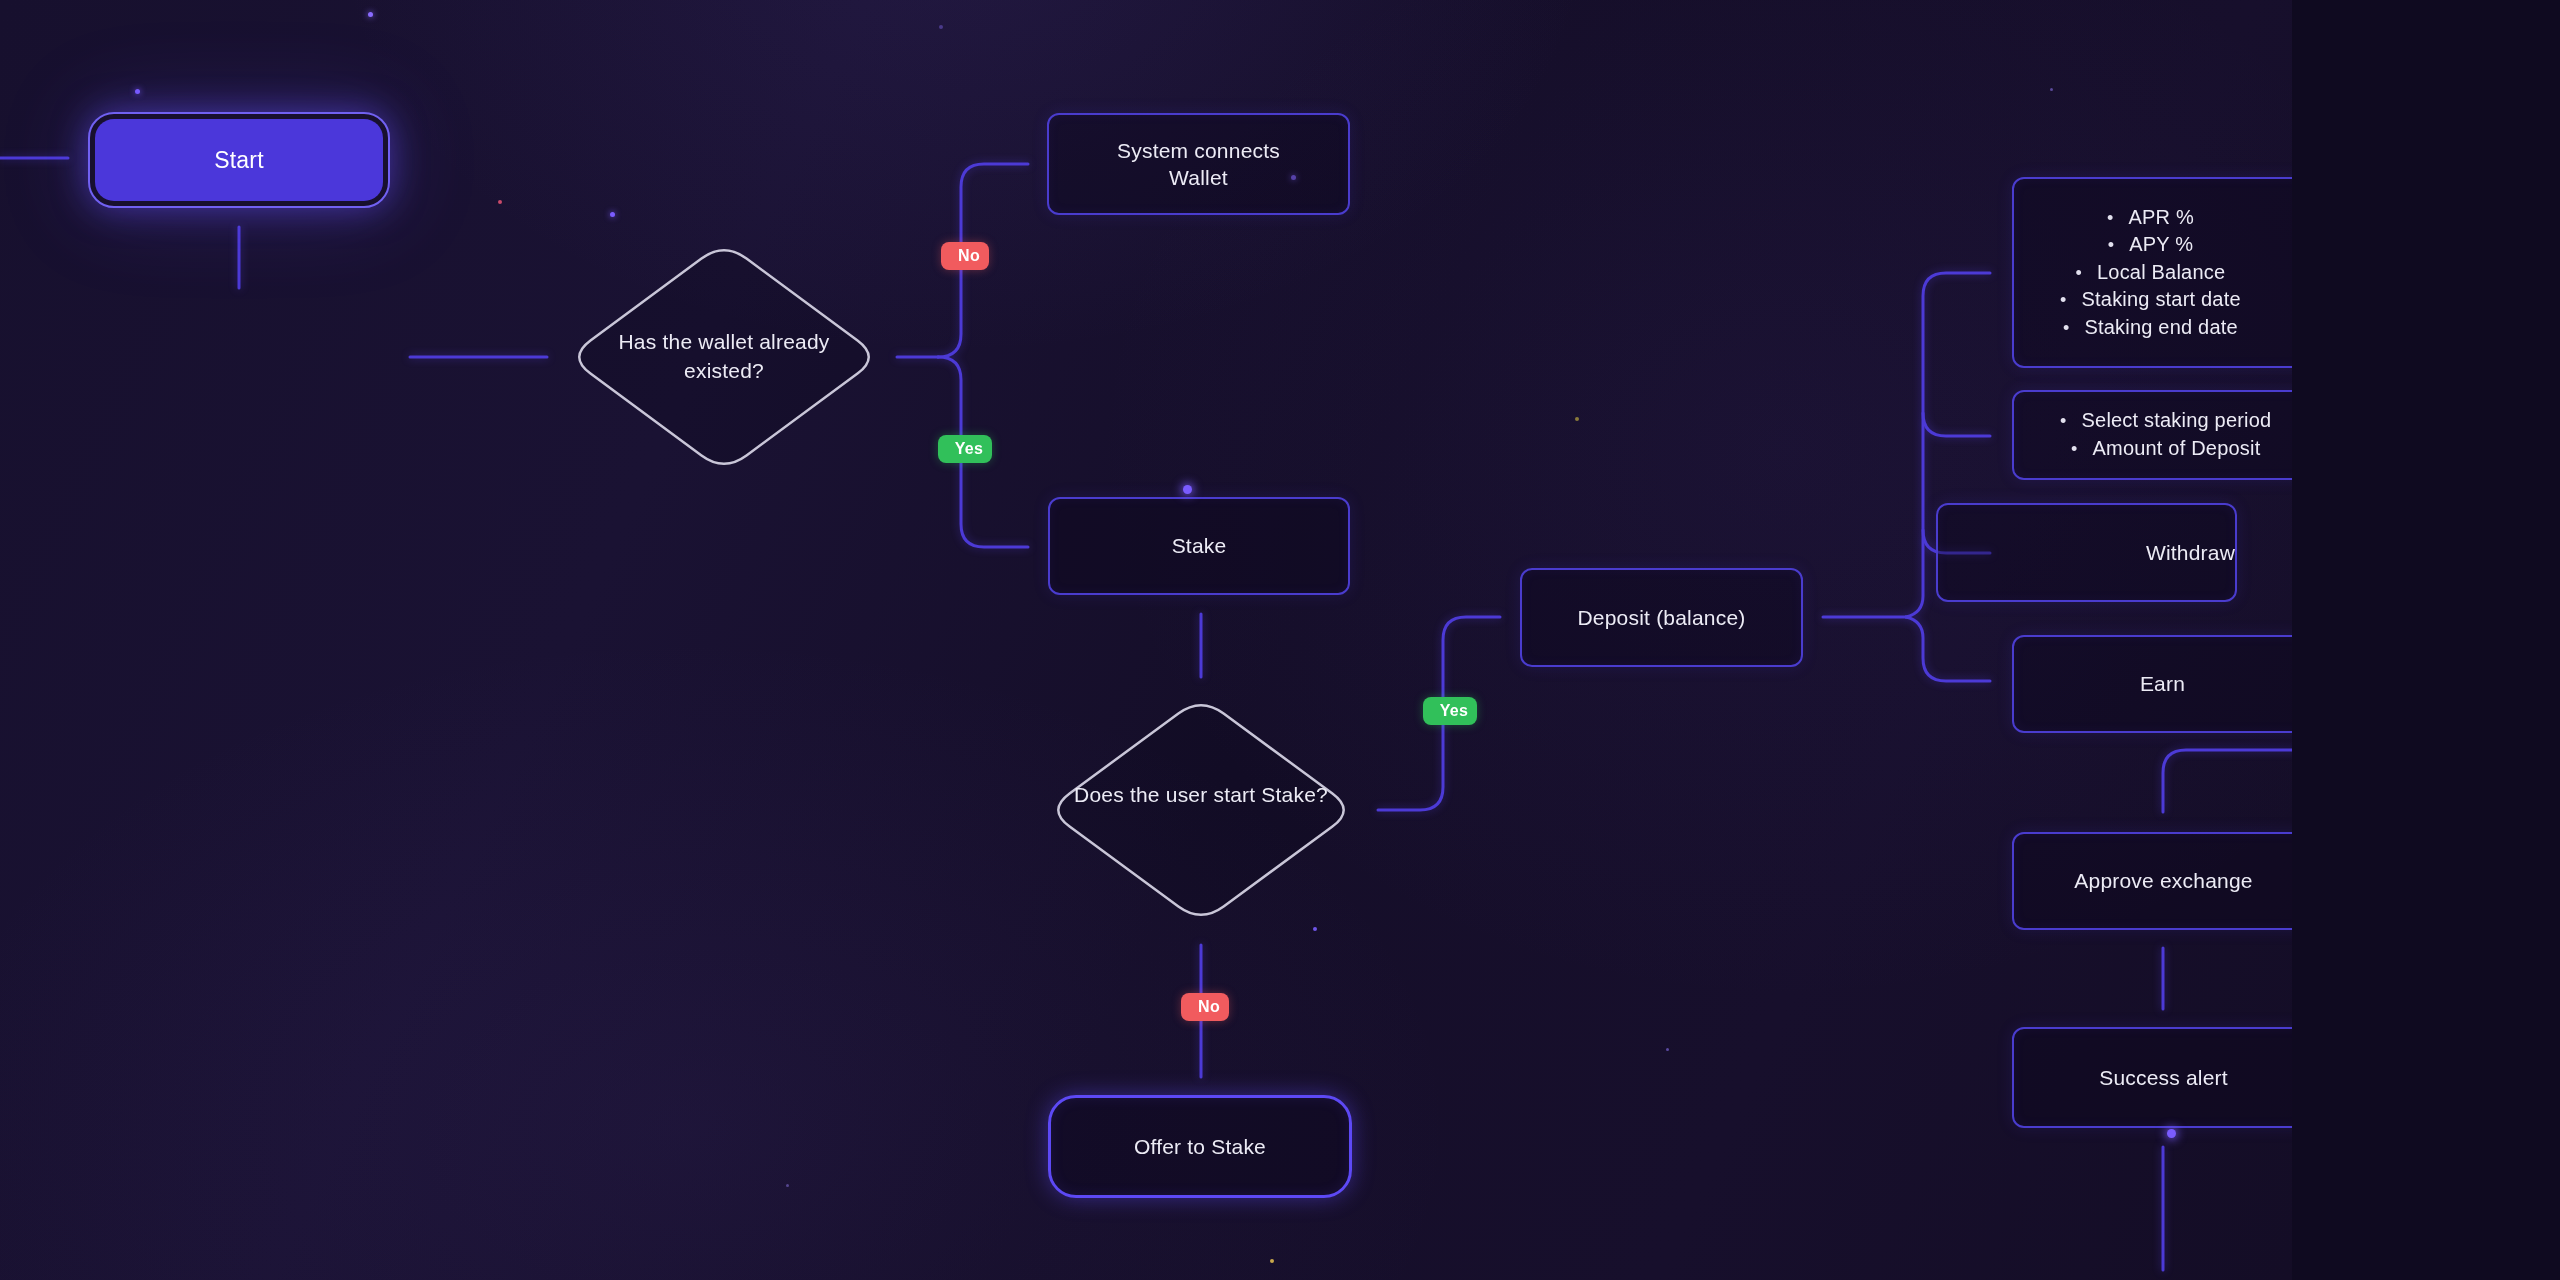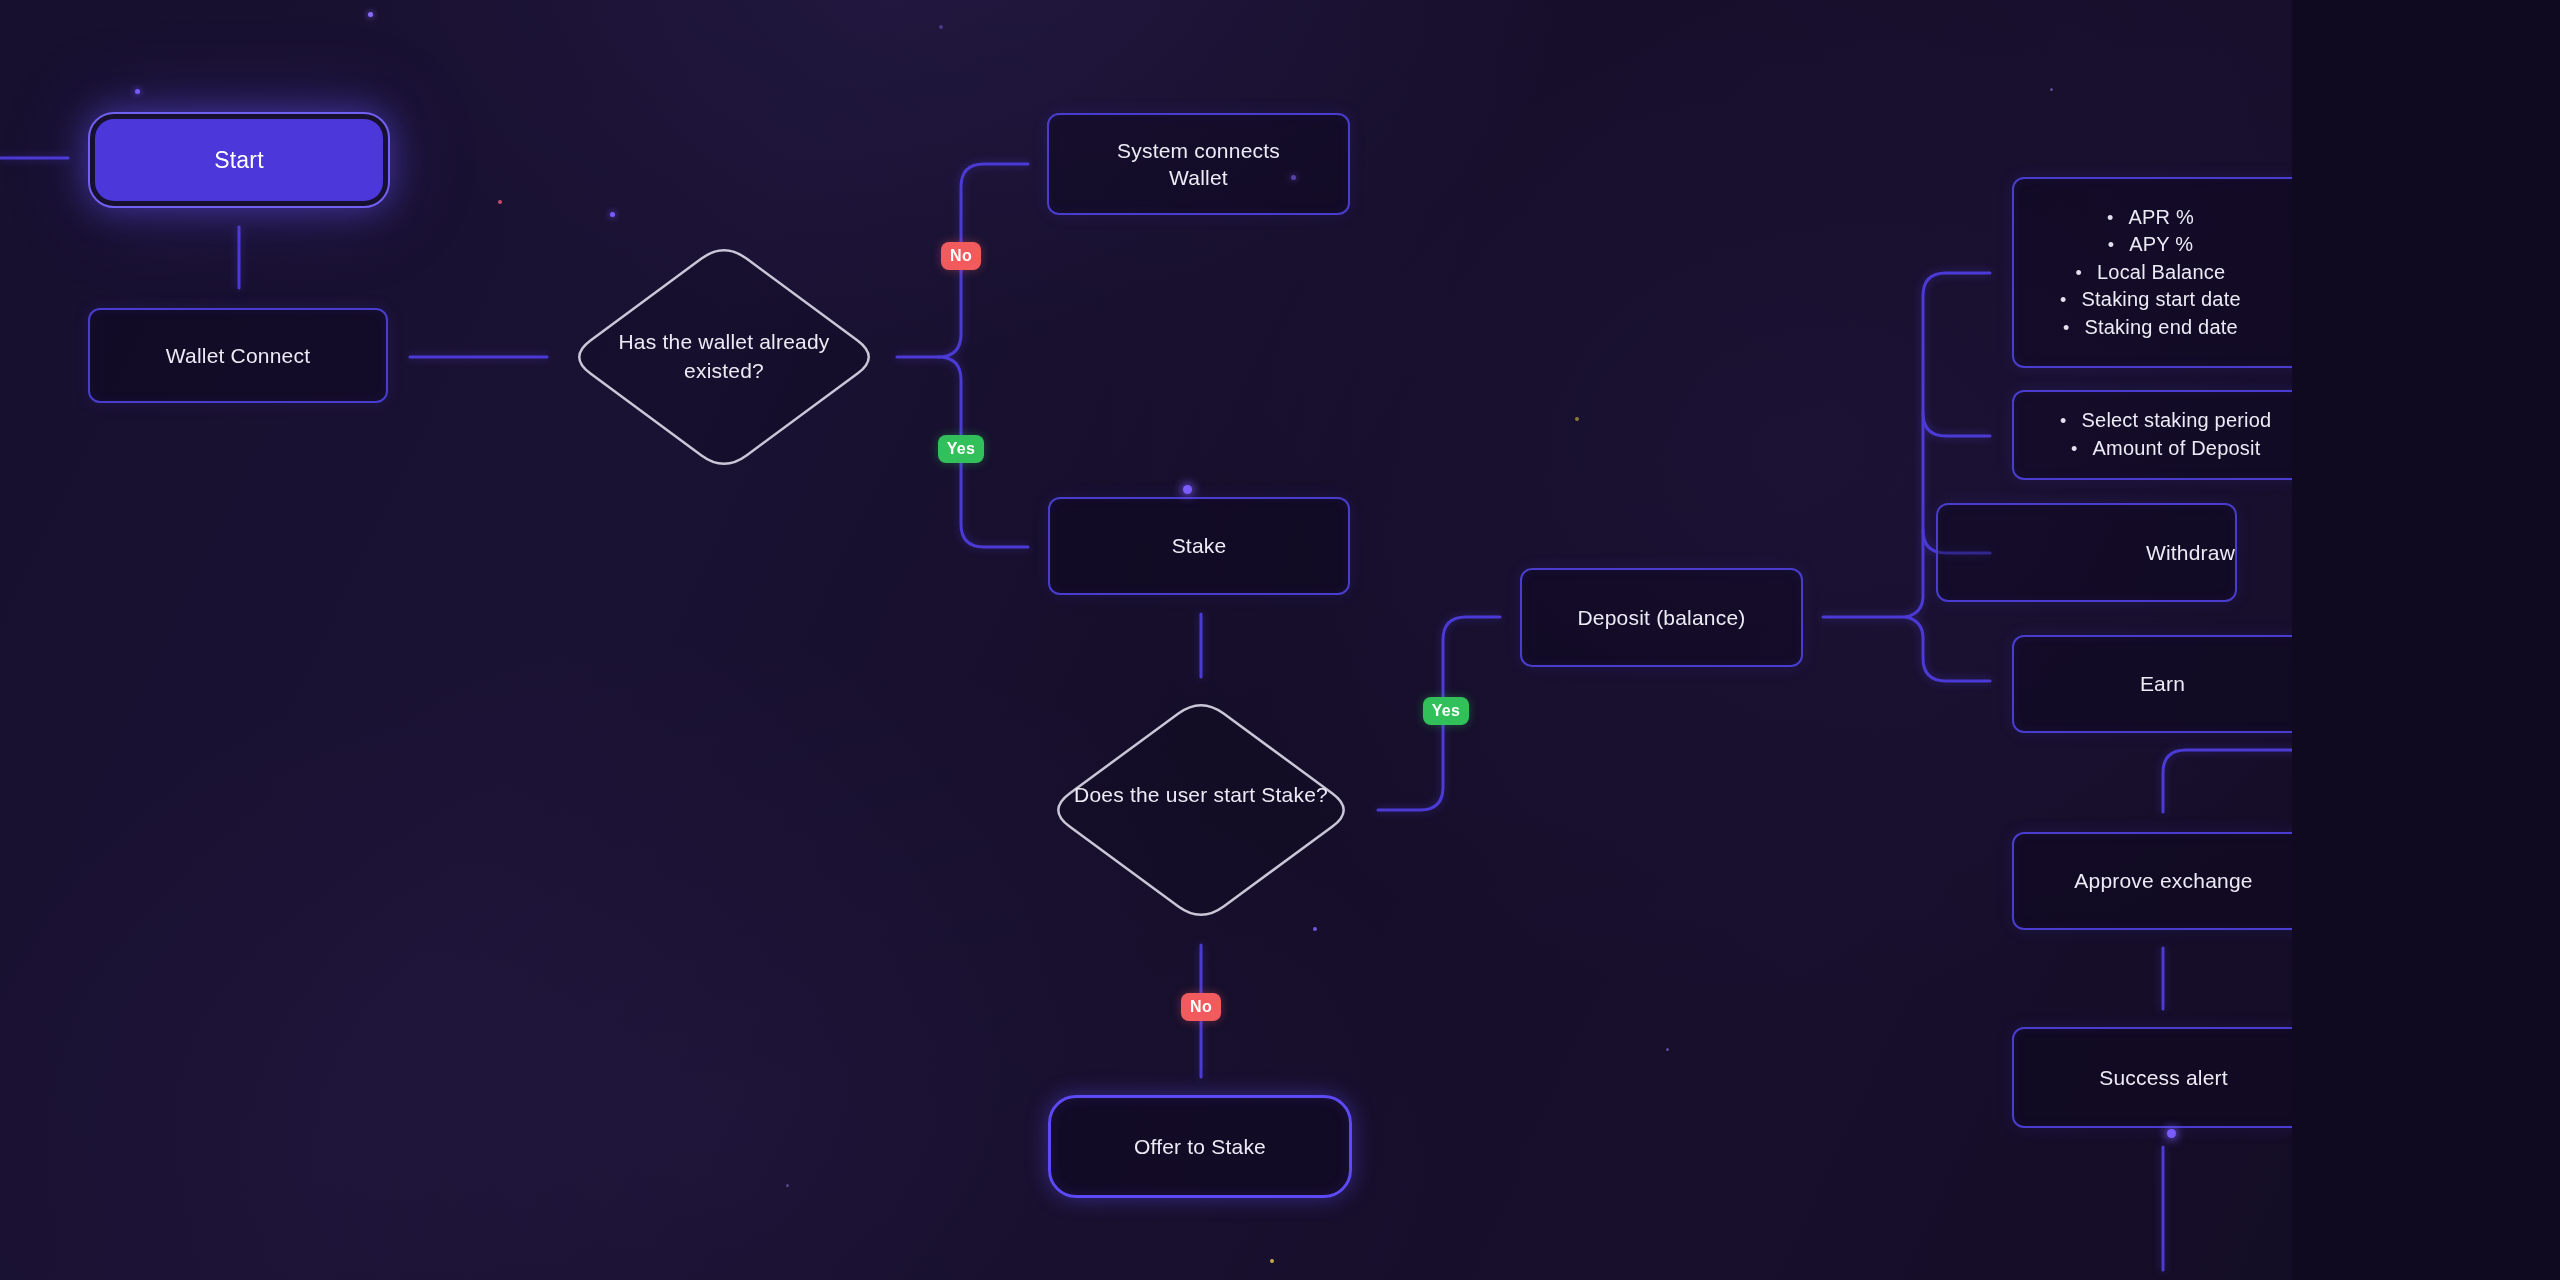--- a/index.html
+++ b/index.html
@@ -44,21 +44,21 @@
     position:absolute;z-index:2;width:260px;color:#ecebf5;font-size:21px;
     line-height:1.4;text-align:center;letter-spacing:.2px;
   }
   .list-node{justify-content:flex-start;}
   .list-node ul{list-style:none;margin:0;padding:0 0 0 46px;text-align:center;}
   .list-node li{font-size:20px;line-height:1.38;color:#ecebf5;}
   .list-node li::before{content:"\2022";margin-right:15px;font-size:18px;color:#e2e0ee;}
   .badge{
     position:absolute;z-index:3;border-radius:8px;
     display:flex;align-items:center;justify-content:center;
-    color:#fff;font-size:16px;font-weight:600;letter-spacing:.3px;
+    color:#fff;font-size:16px;font-weight:600;letter-spacing:.3px;padding-left:8px;
   }
   .badge-no{background:#f15b5e;box-shadow:0 0 10px rgba(241,91,94,0.35);}
   .badge-yes{background:#31c05a;box-shadow:0 0 10px rgba(49,192,90,0.35);}
   .glow-dot{
     position:absolute;z-index:3;width:9px;height:9px;border-radius:50%;
     background:#7a5cff;box-shadow:0 0 10px 2px rgba(122,92,255,0.8);
   }
   .star{position:absolute;z-index:0;border-radius:50%;}
 </style>
 </head>
@@ -104,23 +104,20 @@
 
   <svg class="diamonds" width="2560" height="1280" style="position:absolute;left:0;top:0;z-index:1;">
     <path d="M 701.5 258.6 Q 724 242 746.5 258.6 L 857.5 340.4 Q 880 357 857.5 373.6 L 746.5 455.4 Q 724 472 701.5 455.4 L 590.5 373.6 Q 568 357 590.5 340.4 Z"></path>
     <path d="M 1178.4 713.6 Q 1201 697 1223.6 713.6 L 1332.4 793.4 Q 1355 810 1332.4 826.6 L 1223.6 906.4 Q 1201 923 1178.4 906.4 L 1069.6 826.6 Q 1047 810 1069.6 793.4 Z"></path>
   </svg>
 
   <div class="node start-node" style="left:88px;top:112px;width:302px;height:96px;">
     <div class="start-inner">Start</div>
   </div>
 
-  <div class="node" style="left:88px;top:308px;width:300px;height:95px;">
-    <div class="node-label">Wallet Connect</div>
-  </div>
 
   <div class="diamond-label" style="left:594px;top:327px;">Has the wallet already existed?</div>
 
   <div class="node" style="left:1047px;top:113px;width:303px;height:102px;">
     <div class="node-label" style="max-width:210px;">System connects Wallet</div>
   </div>
 
   <div class="node" style="left:1048px;top:497px;width:302px;height:98px;">
     <div class="node-label">Stake</div>
   </div>

